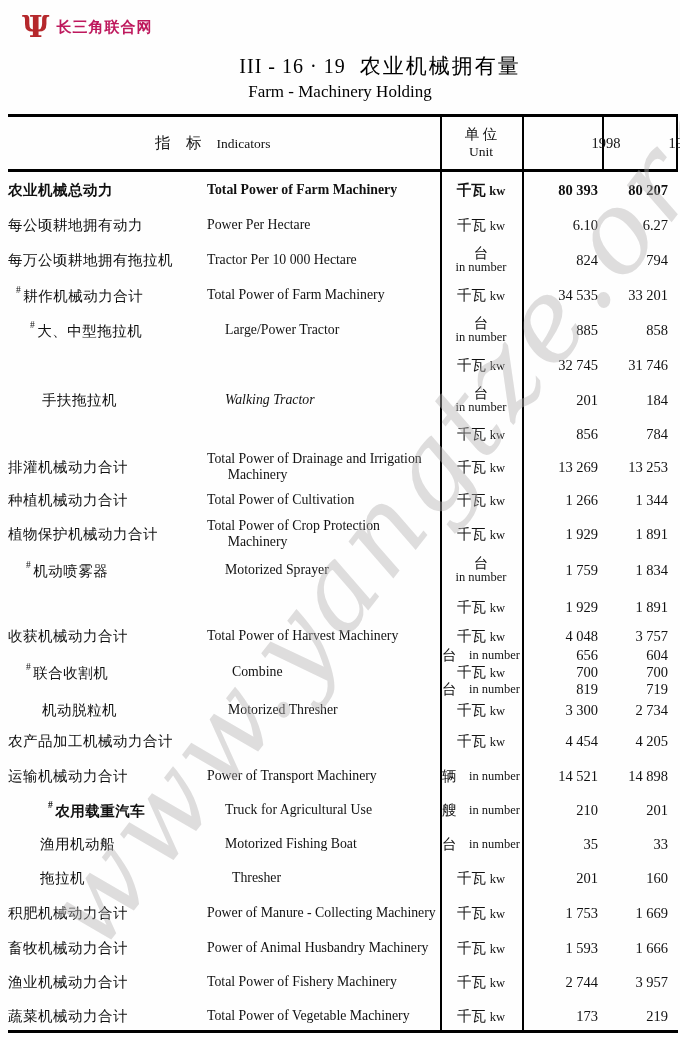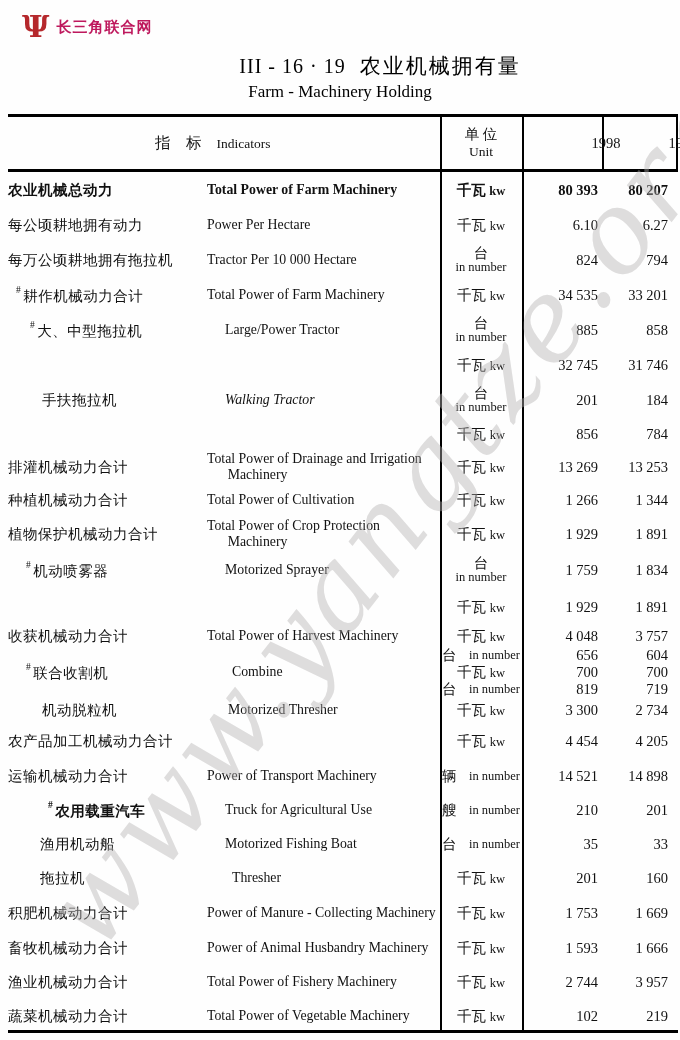--- a/index.html
+++ b/index.html
@@ -304,19 +304,19 @@
           <div class="cell c-cn" style="left: 0px;">渔业机械动力合计</div>
           <div class="cell c-en" style="left: 199px;">Total Power of Fishery Machinery</div>
           <div class="cell c-unit inline"><span class="u-zh">千瓦</span> <span class="u-en">kw</span></div>
           <div class="cell c-v c-v1">2 744</div>
           <div class="cell c-v c-v2">3 957</div>
         </div>
         <div class="trow" style="height: 34px;">
           <div class="cell c-cn" style="left: 0px;">蔬菜机械动力合计</div>
           <div class="cell c-en" style="left: 199px;">Total Power of Vegetable Machinery</div>
           <div class="cell c-unit inline"><span class="u-zh">千瓦</span> <span class="u-en">kw</span></div>
-          <div class="cell c-v c-v1">102</div>
+          <div class="cell c-v c-v1">173</div>
           <div class="cell c-v c-v2">219</div>
         </div>
       </div>
   </div>
 
 </div>
 
 </body></html>

